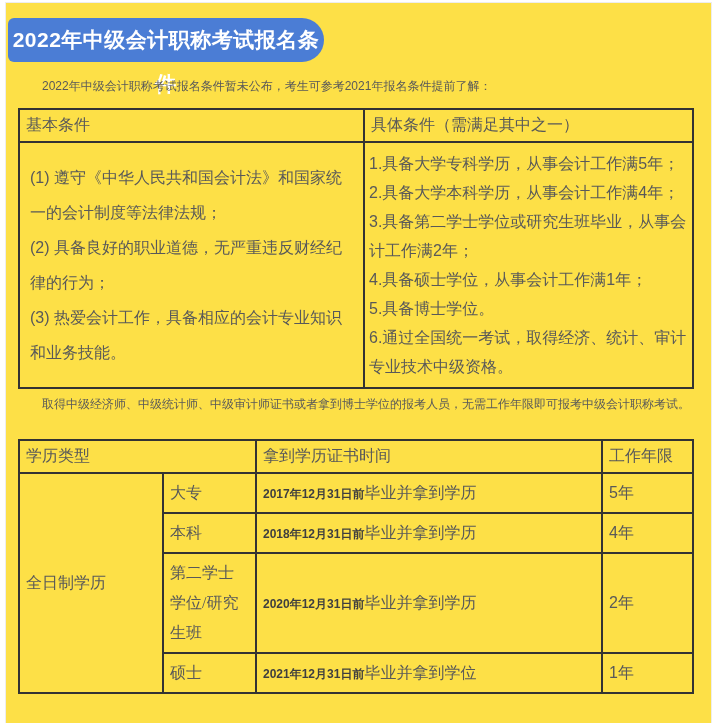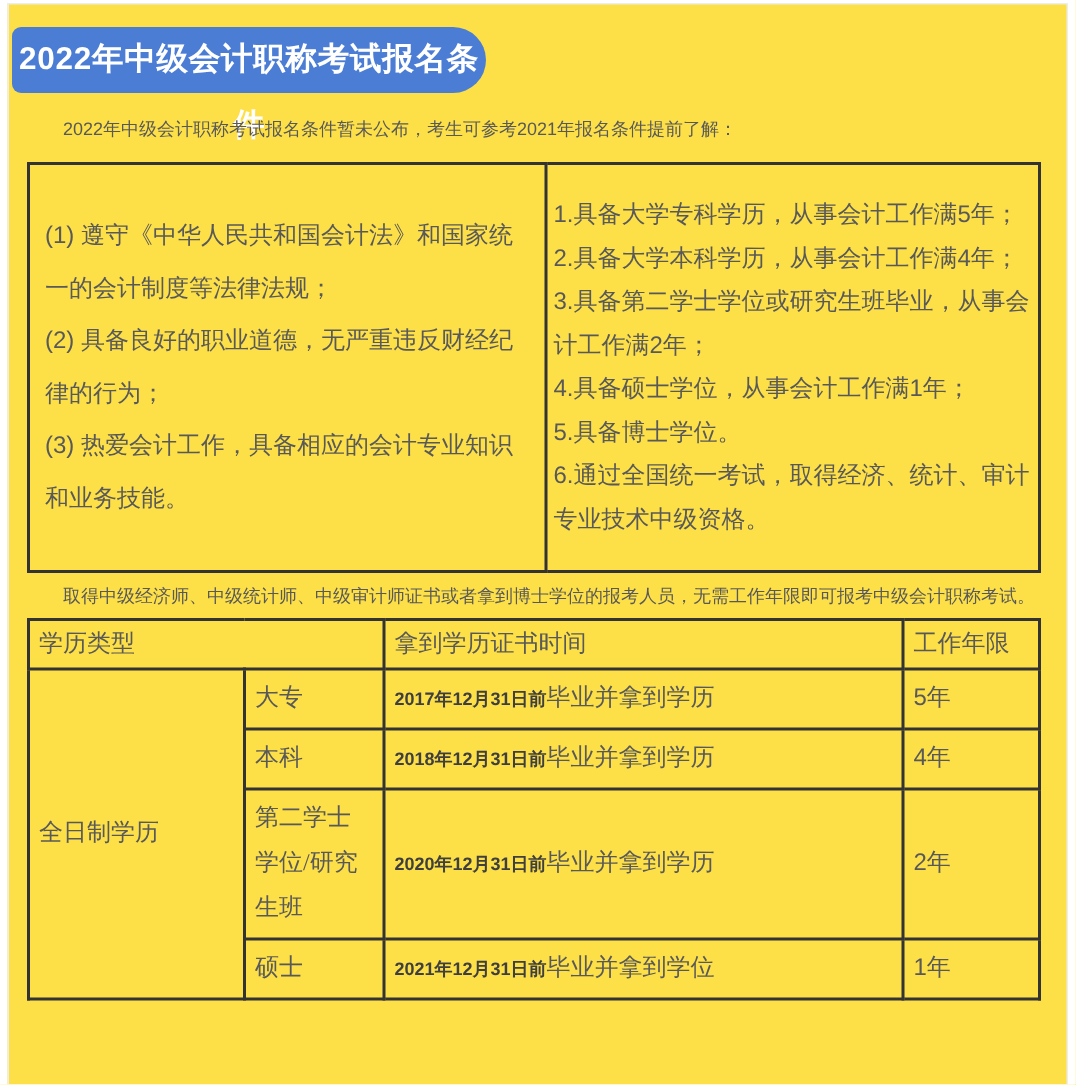--- a/index.html
+++ b/index.html
@@ -41,21 +41,21 @@
   
   .para {
     margin: 0 14px 0 12px;
     font-size: 12px;
     line-height: 30px;
     color: #595959;
     text-indent: 2em;
   }
   .para.intro { margin-top: 9px; margin-bottom: 7px; }
   .para.recap { margin-top: 11px; }
-  .para.exempt { margin-bottom: 0; }
+  .para.exempt { margin-bottom: 20px; }
   
   table {
     border-collapse: collapse;
     table-layout: fixed;
     margin-left: 12px;
     width: 674px;
     font-size: 16px;
     color: #595959;
   }
   th, td {
@@ -70,21 +70,21 @@
   .t1 .basic-cell {
     vertical-align: middle;
     padding: 12px 6px;
   }
   .t1 .basic-cell .line {
     line-height: 35px;
     padding-left: 4px;
   }
   .t1 .spec-cell {
     vertical-align: top;
-    padding: 19px 4px;
+    padding: 6px 4px;
   }
   .t1 .spec-cell .line { line-height: 29px; }
   
   .t2 th { height: 33px; }
   .t2 td { line-height: 30px; }
   .t2 .r-short td { height: 33px; }
   .t2 .r-tall td { height: 90px; }
   .t2 .lvl-cell { padding: 4px 6px; font-family: Liberation Serif, serif; }
   .t2 .date-cell .b {
     font-weight: bold;
@@ -101,20 +101,24 @@
     <div class="banner">2022年中级会计职称考试报名条件</div>
 
     <p class="para intro">2022年中级会计职称考试报名条件暂未公布，考生可参考2021年报名条件提前了解：</p>
 
     <table class="t1">
       <colgroup>
           <col style="width:345px">
           <col style="width:329px">
         </colgroup>
       <tbody>
+          <tr>
+        <th>基本条件</th>
+        <th>具体条件（需满足其中之一）</th>
+      </tr>
       <tr>
         <td class="basic-cell">
           <div class="line">(1) 遵守《中华人民共和国会计法》和国家统一的会计制度等法律法规；</div>
           <div class="line">(2) 具备良好的职业道德，无严重违反财经纪律的行为；</div>
           <div class="line">(3) 热爱会计工作，具备相应的会计专业知识和业务技能。</div>
         </td>
         <td class="spec-cell">
           <div class="line">1.具备大学专科学历，从事会计工作满5年；</div>
           <div class="line">2.具备大学本科学历，从事会计工作满4年；</div>
           <div class="line">3.具备第二学士学位或研究生班毕业，从事会计工作满2年；</div>

